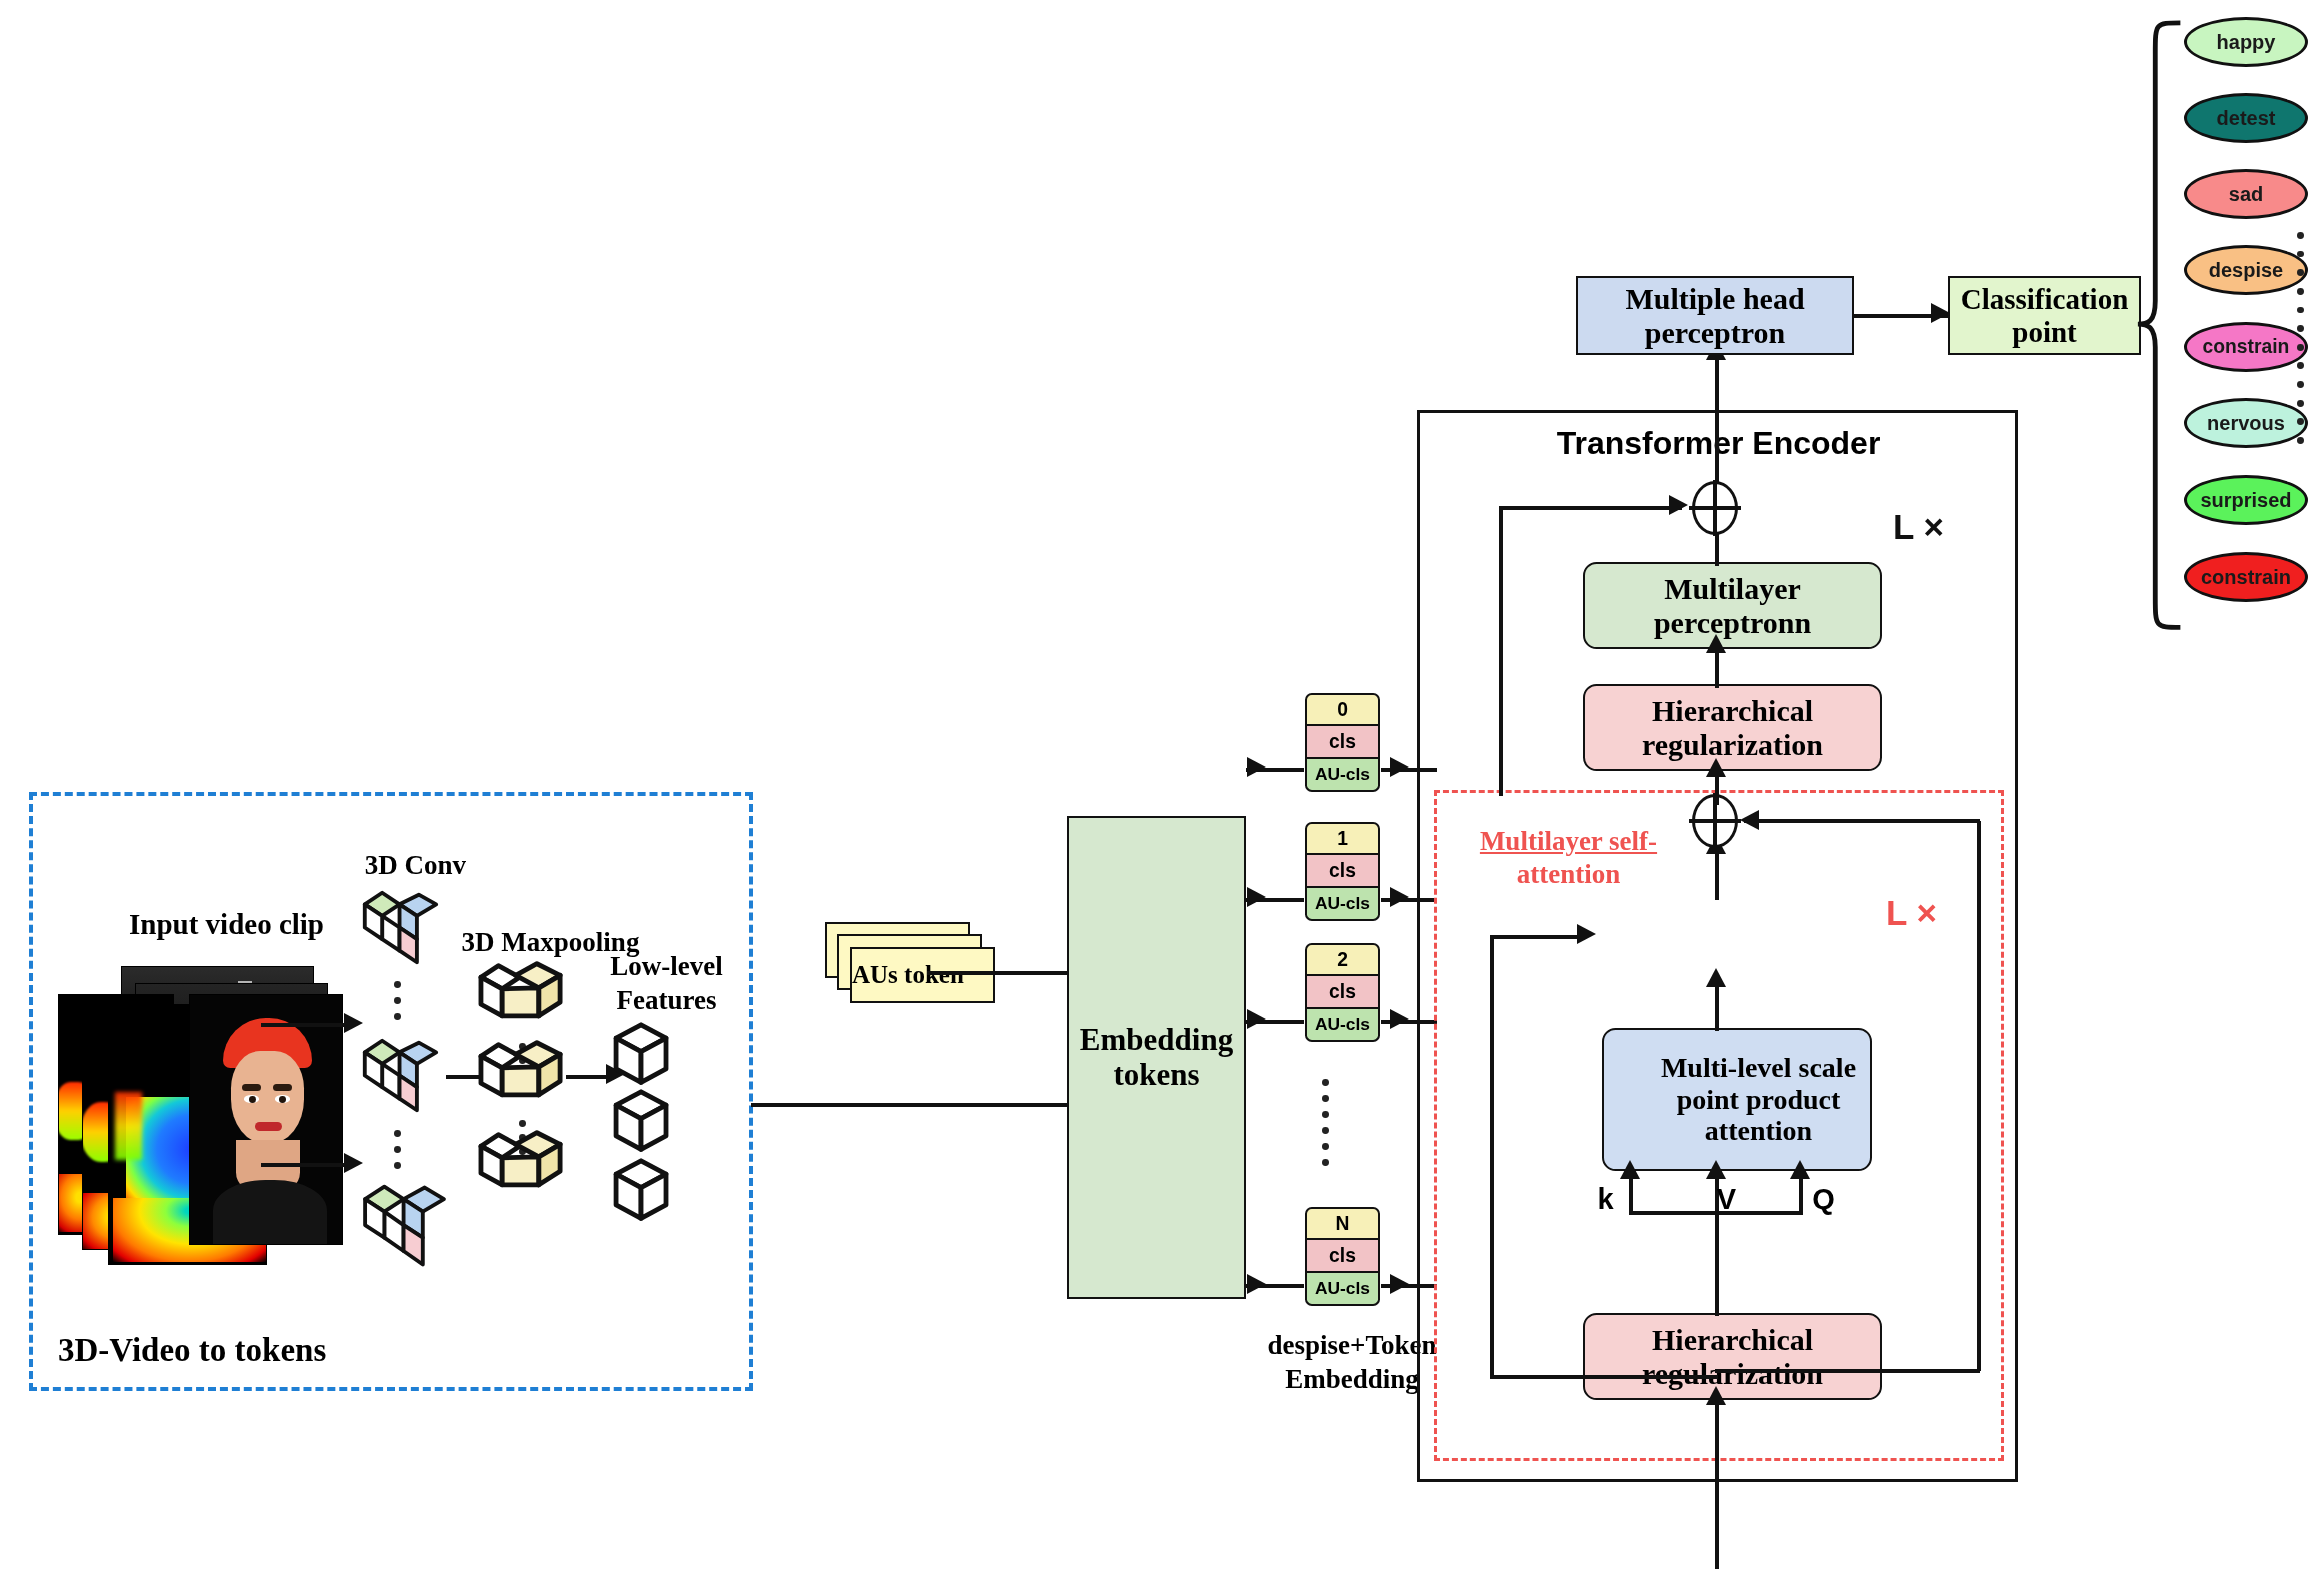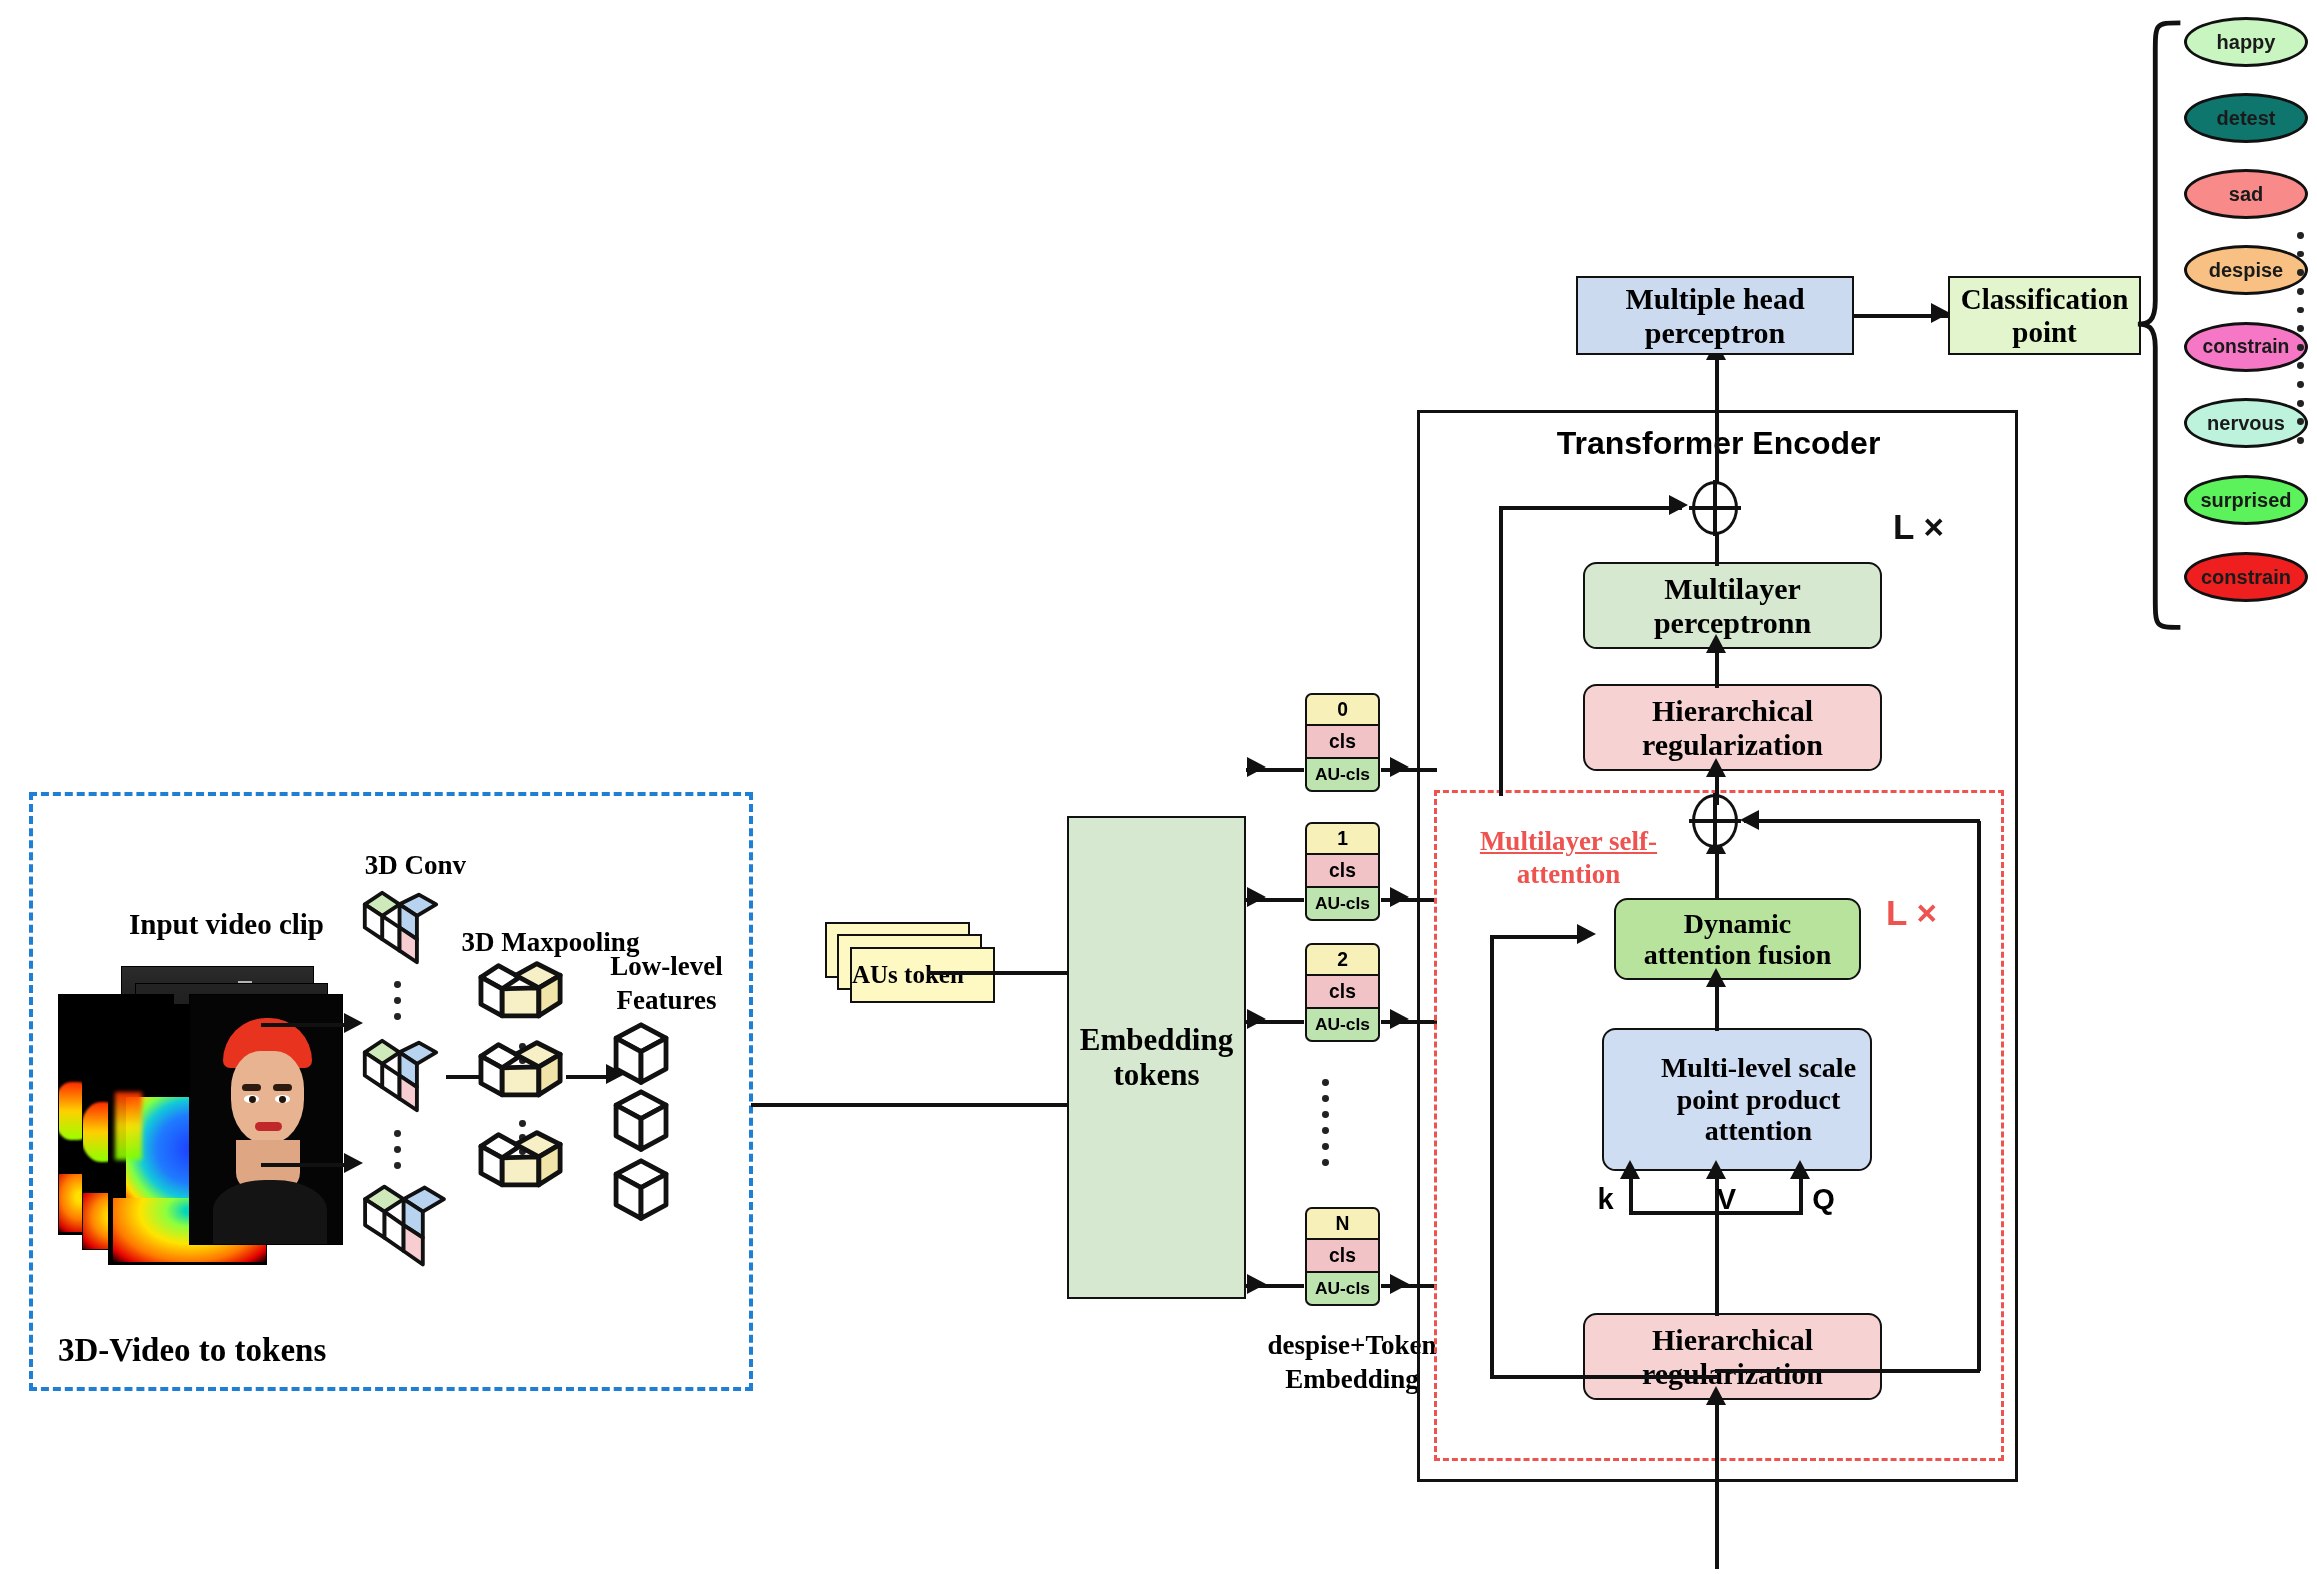--- a/index.html
+++ b/index.html
@@ -353,24 +353,20 @@
   <div class="box rbox" style="left:1567px;top:562px;width:299px;height:87px;background:#d6e8cf;flex-direction:column;font-size:30px;">
     <span>Multilayer</span>
     <span>perceptronn</span>
   </div>
 
   <div class="box rbox" style="left:1567px;top:684px;width:299px;height:87px;background:#f7d2d2;flex-direction:column;font-size:30px;">
     <span>Hierarchical</span>
     <span>regularization</span>
   </div>
 
-  <div class="box rbox" style="left:1598px;top:898px;width:247px;height:82px;background:#b8e39c;flex-direction:column;font-size:28px;">
-    <span>Dynamic</span>
-    <span>attention fusion</span>
-  </div>
 
   <div class="box rbox" style="left:1586px;top:1028px;width:270px;height:143px;background:#cfddf2;flex-direction:column;font-size:28px;padding-left:43px;">
     <span>Multi-level scale</span>
     <span>point product</span>
     <span>attention</span>
   </div>
 
   <div class="box rbox" style="left:1567px;top:1313px;width:299px;height:87px;background:#f7d2d2;flex-direction:column;font-size:30px;">
     <span>Hierarchical</span>
     <span>regularization</span>

